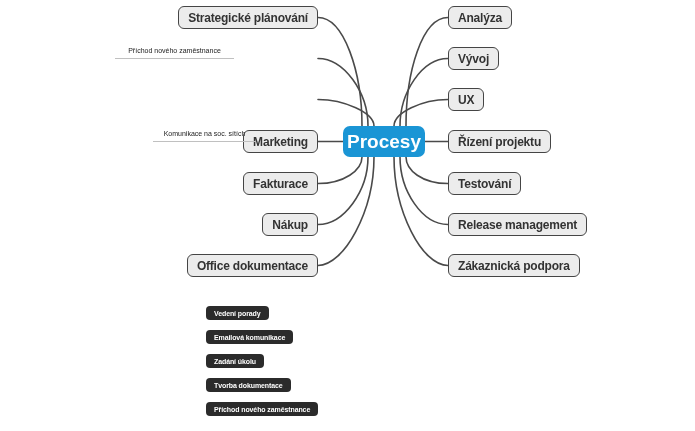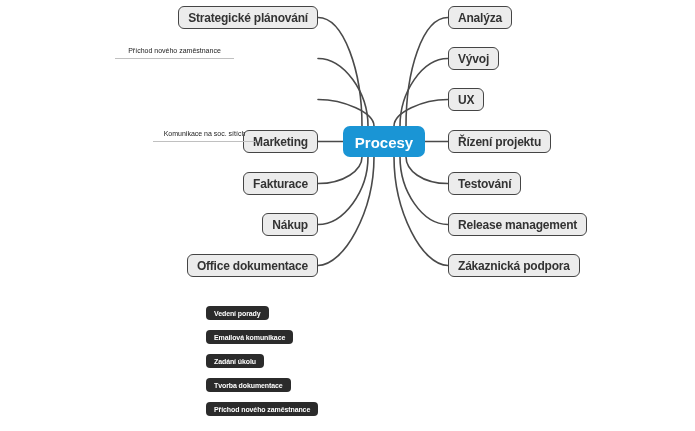--- a/index.html
+++ b/index.html
@@ -43,21 +43,21 @@
   .node.left  { right: 377px; }
   .node.right { left: 448px; text-align: right; }
   .node.root {
     left: 343px; top: 126px;
     width: 82px; height: 31px;
     justify-content: center;
     background: var(--root-bg, #1a95d5);
     border: none;
     border-radius: 7px;
     color: var(--root-text, #ffffff);
-    font-size: 15px;
+    font-size: 19px;
     letter-spacing: 0;
   }
   .annotation {
     position: absolute;
     box-sizing: border-box;
     font-size: 7px;
     color: #222222;
     text-align: center;
     white-space: nowrap;
     border-bottom: 1.5px solid var(--annotation-line, #c0c0c0);

